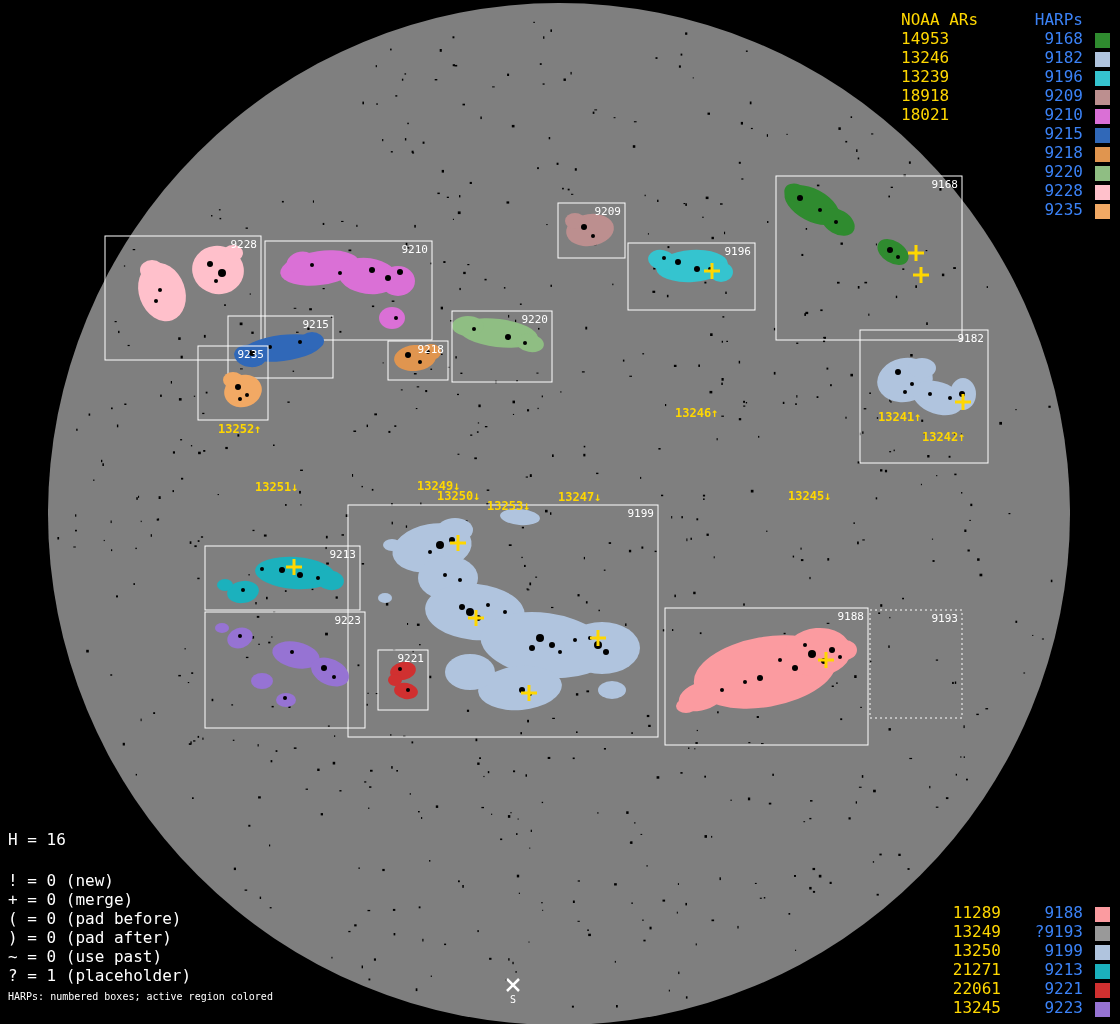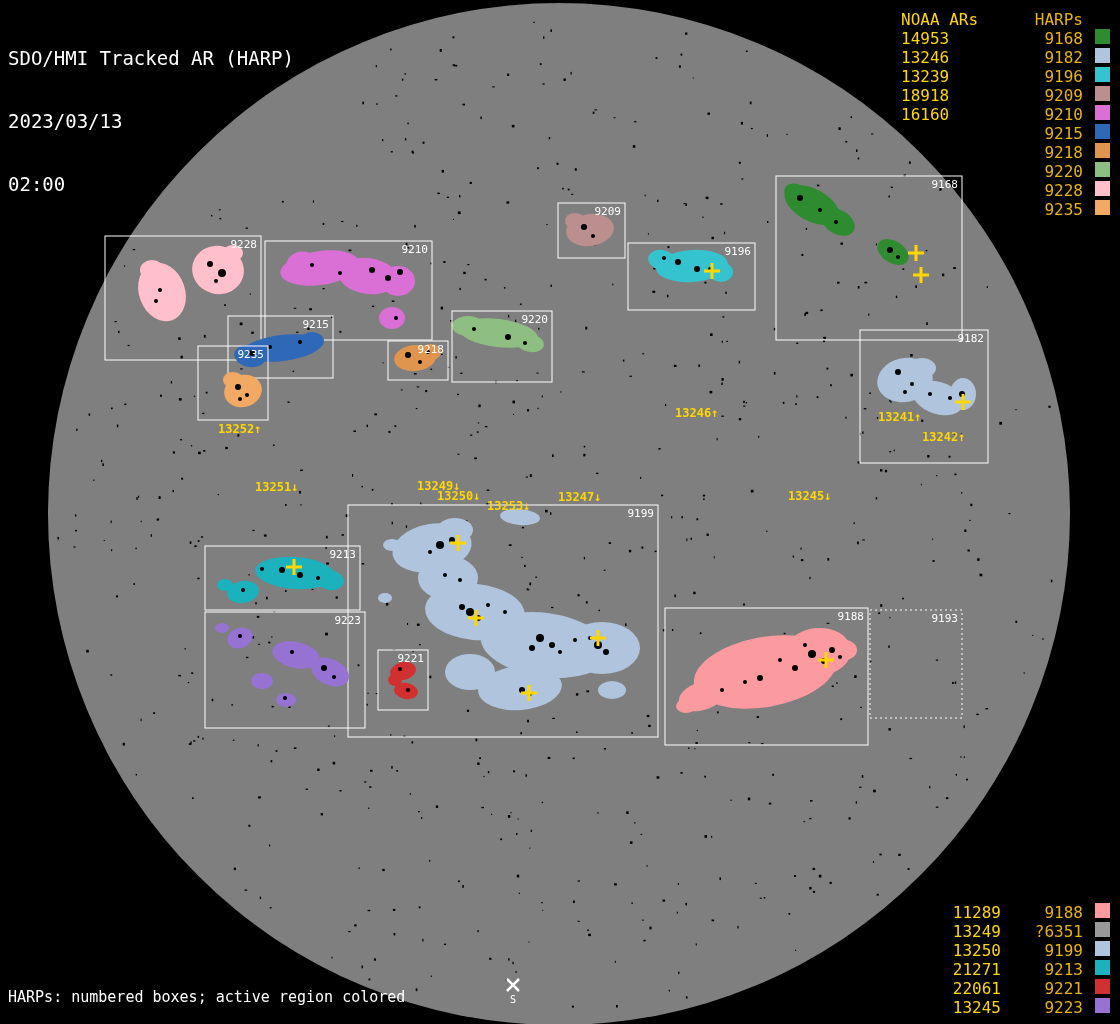--- a/index.html
+++ b/index.html
@@ -4,28 +4,28 @@
 <style>
   html,body{margin:0;padding:0;background:#000}
   .stage{position:relative;width:1120px;height:1024px;background:#000;overflow:hidden;
          font-family:"DejaVu Sans Mono",monospace}
   #scene{position:absolute;left:0;top:0}
   svg text{font-family:"DejaVu Sans Mono",monospace}
   .header{position:absolute;left:8px;top:6px;color:#fff;font-size:19px;line-height:21px;white-space:pre}
   .stats{position:absolute;left:8px;top:830px;color:#fff;font-size:16px}
   .stats .h-line{margin-bottom:22px}
   .stats .stat-line{height:19px}
-  .footnotes{position:absolute;left:8px;top:991px;color:#fff;font-size:15px;line-height:12px}
+  .footnotes{position:absolute;left:8px;top:991px;color:#fff;font-size:10px;line-height:12px}
   .legend{position:absolute;left:901px}
   #legend-top{top:10px}
   #legend-bottom{top:903px}
-  .lrow{display:flex;align-items:flex-start;height:19px;font-size:16px}
+  .lrow{display:flex;align-items:flex-end;height:19px;font-size:16px}
   .lnoaa{width:100px;color:#ffd700}
   #legend-bottom .lnoaa{text-align:right}
-  .lharp{width:80px;margin-left:2px;text-align:right;color:#eab308}
+  .lharp{width:80px;margin-left:2px;text-align:right;color:#3b82f6}
   .lsw{width:15px;height:15px;margin-left:12px;flex:0 0 15px}
   .lsw.empty{background:transparent !important}
 </style>
 </head>
 <body>
 
 <div class="stage">
 
   <svg id="scene" width="1120" height="1024" viewBox="0 0 1120 1024">
       <circle cx="559" cy="514" r="511" fill="#7f7f7f"></circle>
@@ -956,25 +956,20 @@
       <text x="255" y="491" fill="#ffd700" font-size="12px" font-weight="bold">13251↓</text>
       <text x="417" y="490" fill="#ffd700" font-size="12px" font-weight="bold">13249↓</text>
       <text x="437" y="500" fill="#ffd700" font-size="12px" font-weight="bold">13250↓</text>
       <text x="487" y="510" fill="#ffd700" font-size="12px" font-weight="bold">13253↓</text>
       <text x="558" y="501" fill="#ffd700" font-size="12px" font-weight="bold">13247↓</text>
       <text x="788" y="500" fill="#ffd700" font-size="12px" font-weight="bold">13245↓</text>
       <path d="M 507 979 L 519 991 M 507 991 L 519 979" stroke="#fff" stroke-width="2.5"></path>
       <text x="513" y="1003" text-anchor="middle" fill="#fff" font-size="10px">S</text>
     </svg>
 
-  <div class="header">
-    <div>SDO/HMI Tracked AR (HARP)</div>
-    <div>2023/03/13</div>
-    <div>02:00</div>
-  </div>
 
   <div class="legend" id="legend-top">
       <div class="lrow">
         <span class="lnoaa">NOAA ARs</span>
         <span class="lharp">HARPs</span>
         <span class="lsw empty"></span>
       </div>
       <div class="lrow">
         <span class="lnoaa">14953</span>
         <span class="lharp">9168</span>
@@ -989,21 +984,21 @@
         <span class="lnoaa">13239</span>
         <span class="lharp">9196</span>
         <span class="lsw" style="background: rgb(53, 196, 207);"></span>
       </div>
       <div class="lrow">
         <span class="lnoaa">18918</span>
         <span class="lharp">9209</span>
         <span class="lsw" style="background: rgb(188, 143, 143);"></span>
       </div>
       <div class="lrow">
-        <span class="lnoaa">16160</span>
+        <span class="lnoaa">18021</span>
         <span class="lharp">9210</span>
         <span class="lsw" style="background: rgb(218, 112, 214);"></span>
       </div>
       <div class="lrow">
         <span class="lnoaa"></span>
         <span class="lharp">9215</span>
         <span class="lsw" style="background: rgb(48, 104, 184);"></span>
       </div>
       <div class="lrow">
         <span class="lnoaa"></span>
@@ -1027,21 +1022,21 @@
       </div>
     </div>
   <div class="legend" id="legend-bottom">
       <div class="lrow">
         <span class="lnoaa">11289</span>
         <span class="lharp">9188</span>
         <span class="lsw" style="background: rgb(251, 155, 160);"></span>
       </div>
       <div class="lrow">
         <span class="lnoaa">13249</span>
-        <span class="lharp">?6351</span>
+        <span class="lharp">?9193</span>
         <span class="lsw" style="background: rgb(153, 153, 153);"></span>
       </div>
       <div class="lrow">
         <span class="lnoaa">13250</span>
         <span class="lharp">9199</span>
         <span class="lsw" style="background: rgb(176, 196, 222);"></span>
       </div>
       <div class="lrow">
         <span class="lnoaa">21271</span>
         <span class="lharp">9213</span>
@@ -1052,18 +1047,29 @@
         <span class="lharp">9221</span>
         <span class="lsw" style="background: rgb(208, 48, 48);"></span>
       </div>
       <div class="lrow">
         <span class="lnoaa">13245</span>
         <span class="lharp">9223</span>
         <span class="lsw" style="background: rgb(150, 115, 211);"></span>
       </div>
     </div>
 
+  <div class="stats">
+    <div class="h-line">H = 16</div>
+    <div id="stats-lines">
+        <div class="stat-line">! = 0 (new)</div>
+        <div class="stat-line">+ = 0 (merge)</div>
+        <div class="stat-line">( = 0 (pad before)</div>
+        <div class="stat-line">) = 0 (pad after)</div>
+        <div class="stat-line">~ = 0 (use past)</div>
+        <div class="stat-line">? = 1 (placeholder)</div>
+      </div>
+  </div>
 
   <div class="footnotes" id="footnotes">
       <div>HARPs: numbered boxes; active region colored</div>
     </div>
 
 </div>
 
 </body></html>

